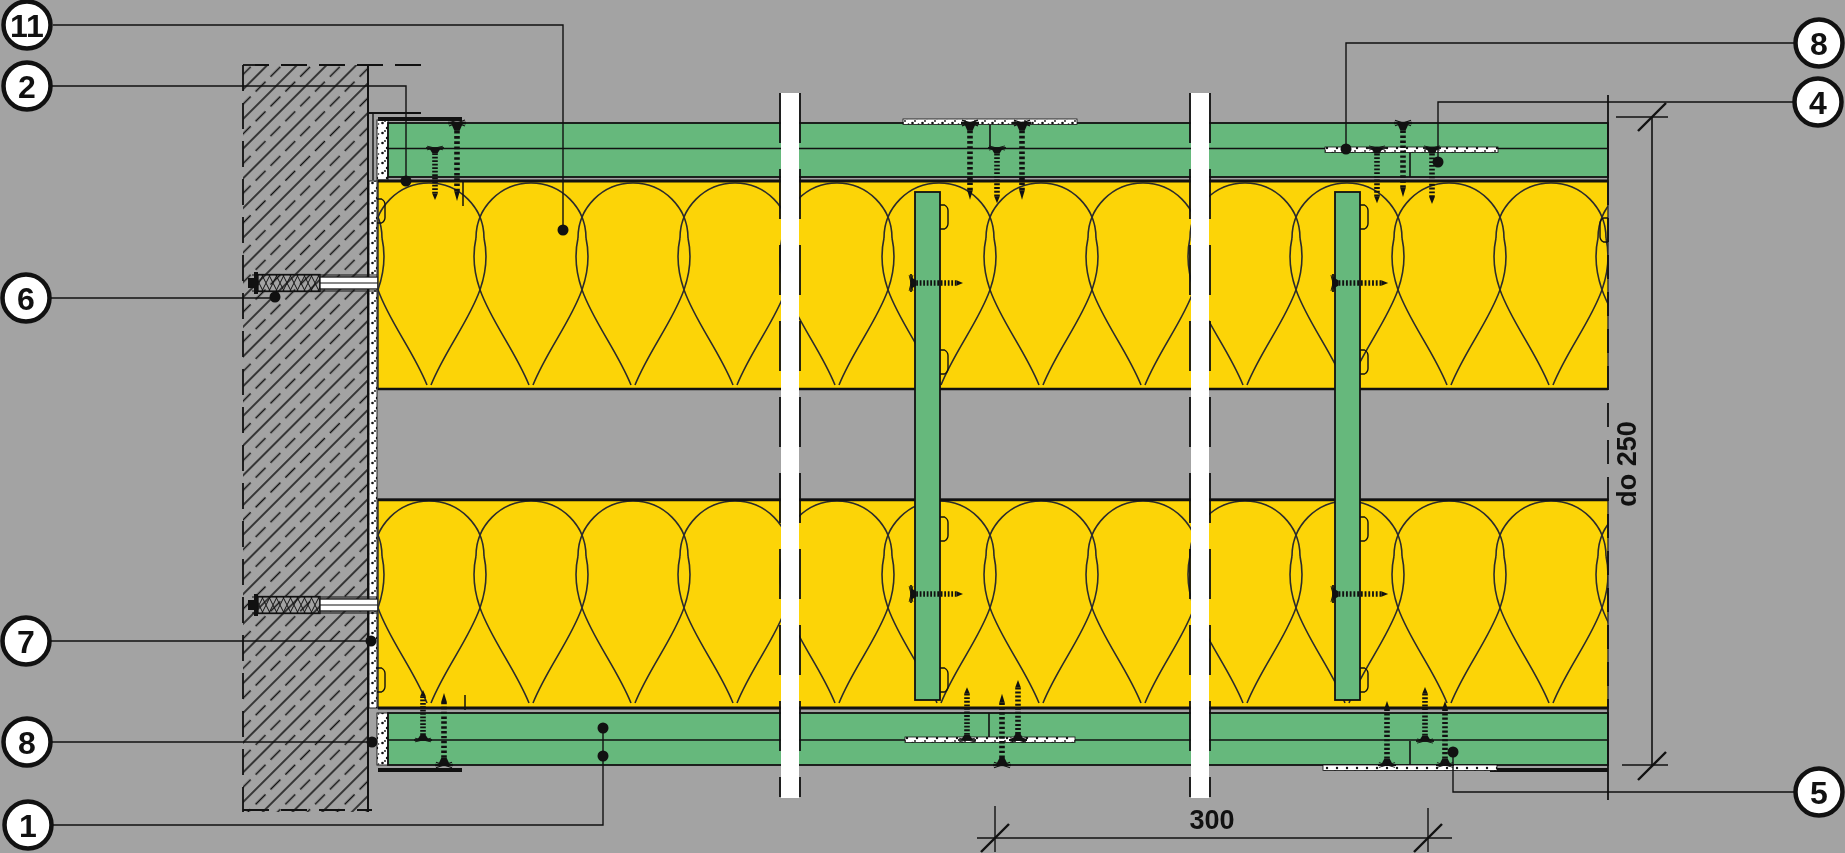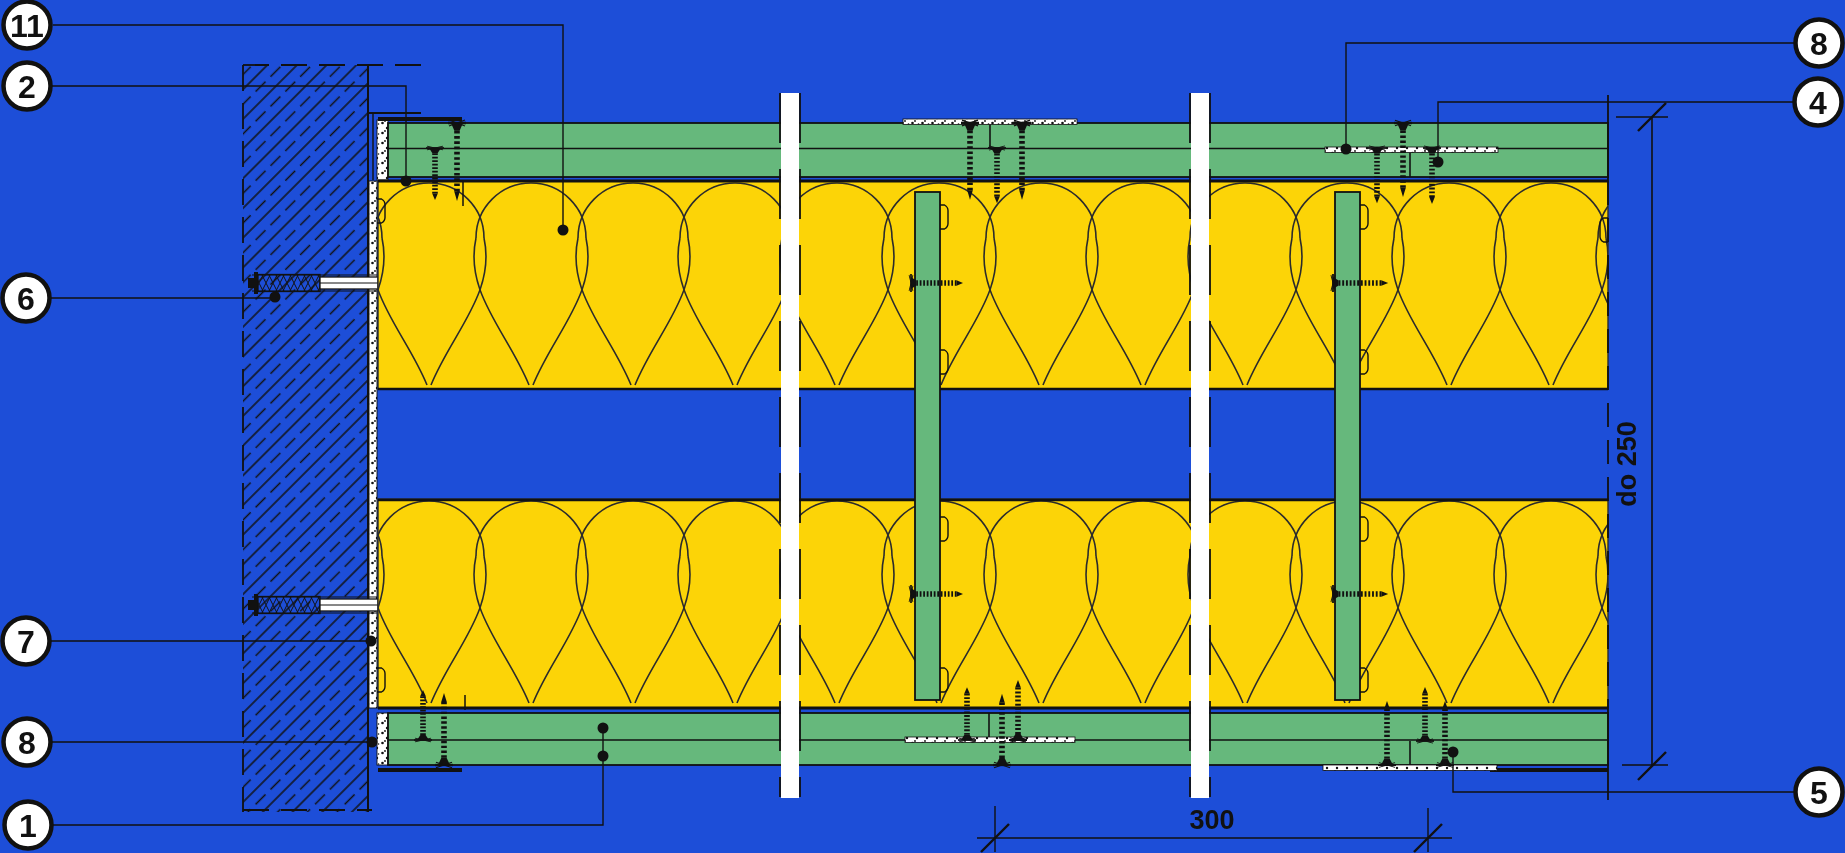--- a/index.html
+++ b/index.html
@@ -1,16 +1,16 @@
 <!DOCTYPE html>
 <html><head>
 <meta charset="utf-8">
 <style>
   html,body{margin:0;padding:0;background:#fff;font-family:"Liberation Sans",sans-serif;}
-  .stage{position:relative;width:1845px;height:853px;background:#1d4ed8;overflow:hidden;}
+  .stage{position:relative;width:1845px;height:853px;background:#a3a3a3;overflow:hidden;}
   svg{position:absolute;inset:0;}
   .callout-circle{fill:#fff;stroke:#111;stroke-width:4.5px;}
   .callout-num{font-family:"Liberation Sans",sans-serif;font-weight:bold;font-size:32px;fill:#111;
     text-anchor:middle;dominant-baseline:central;}
   .dimtext{font-family:"Liberation Sans",sans-serif;font-weight:bold;font-size:27px;fill:#111;
     text-anchor:middle;}
   .leader{stroke:#111;stroke-width:1.4px;fill:none;}
   .dot{fill:#111;}
 </style>
 </head>

